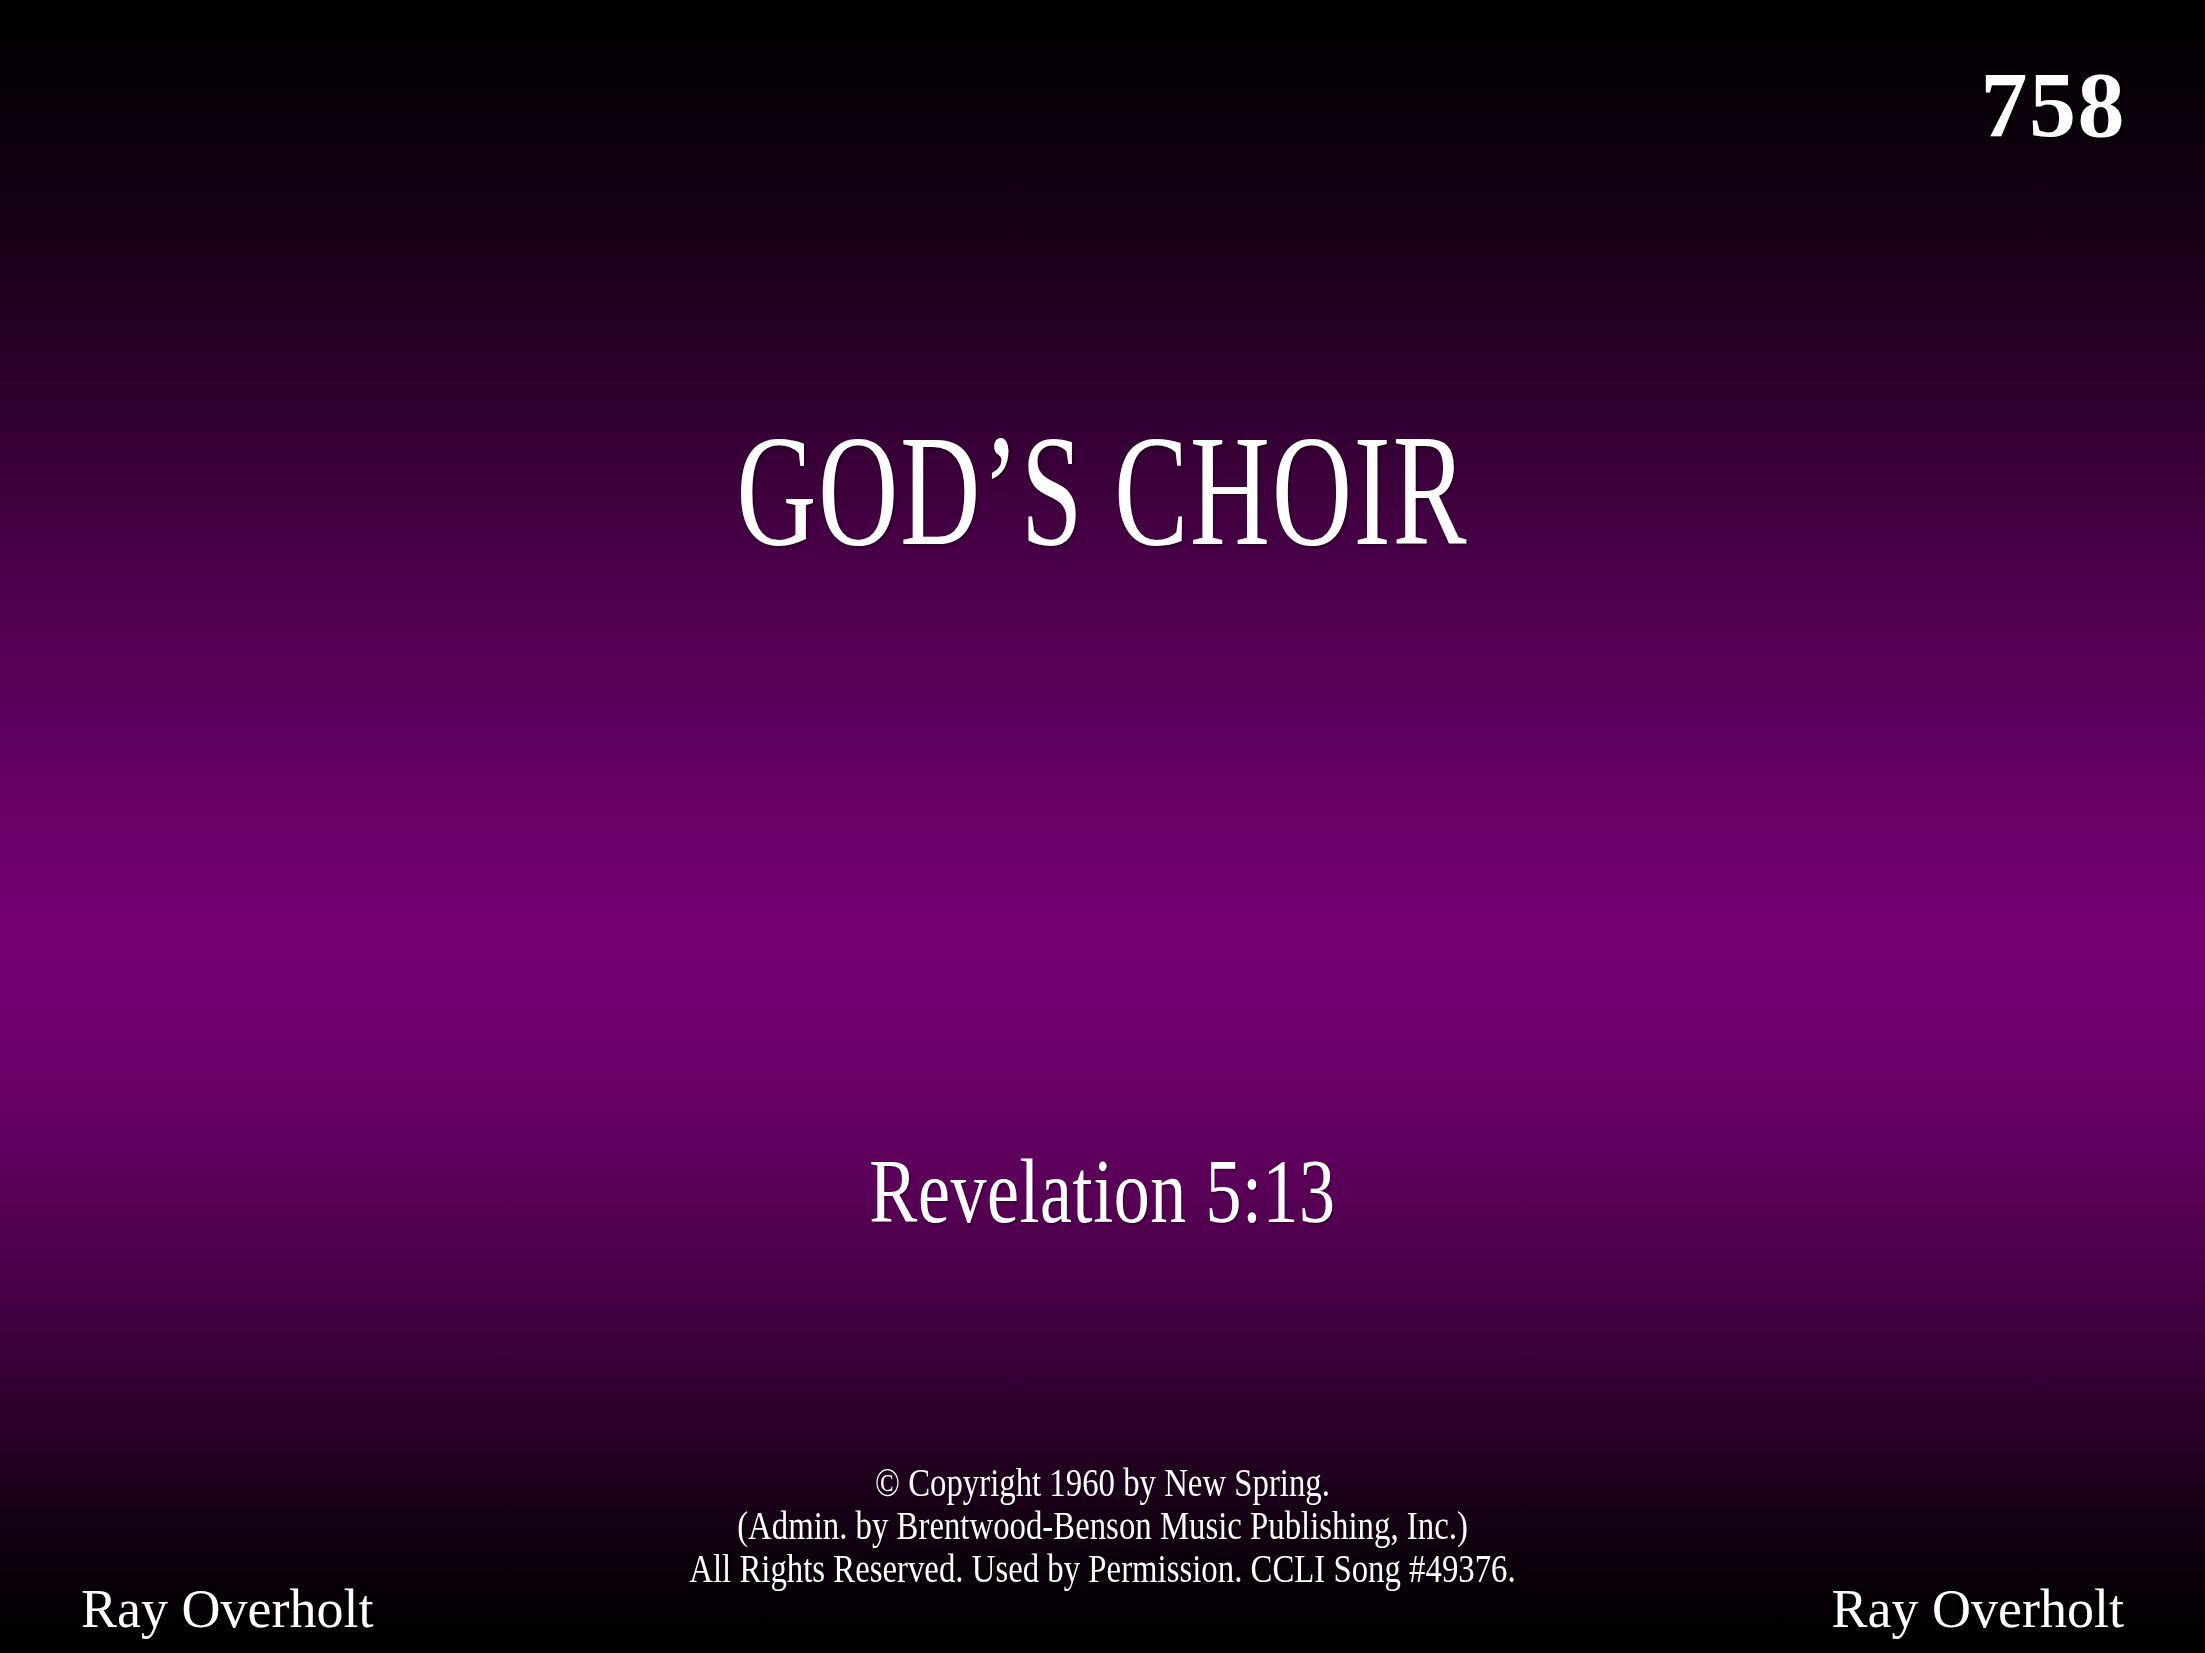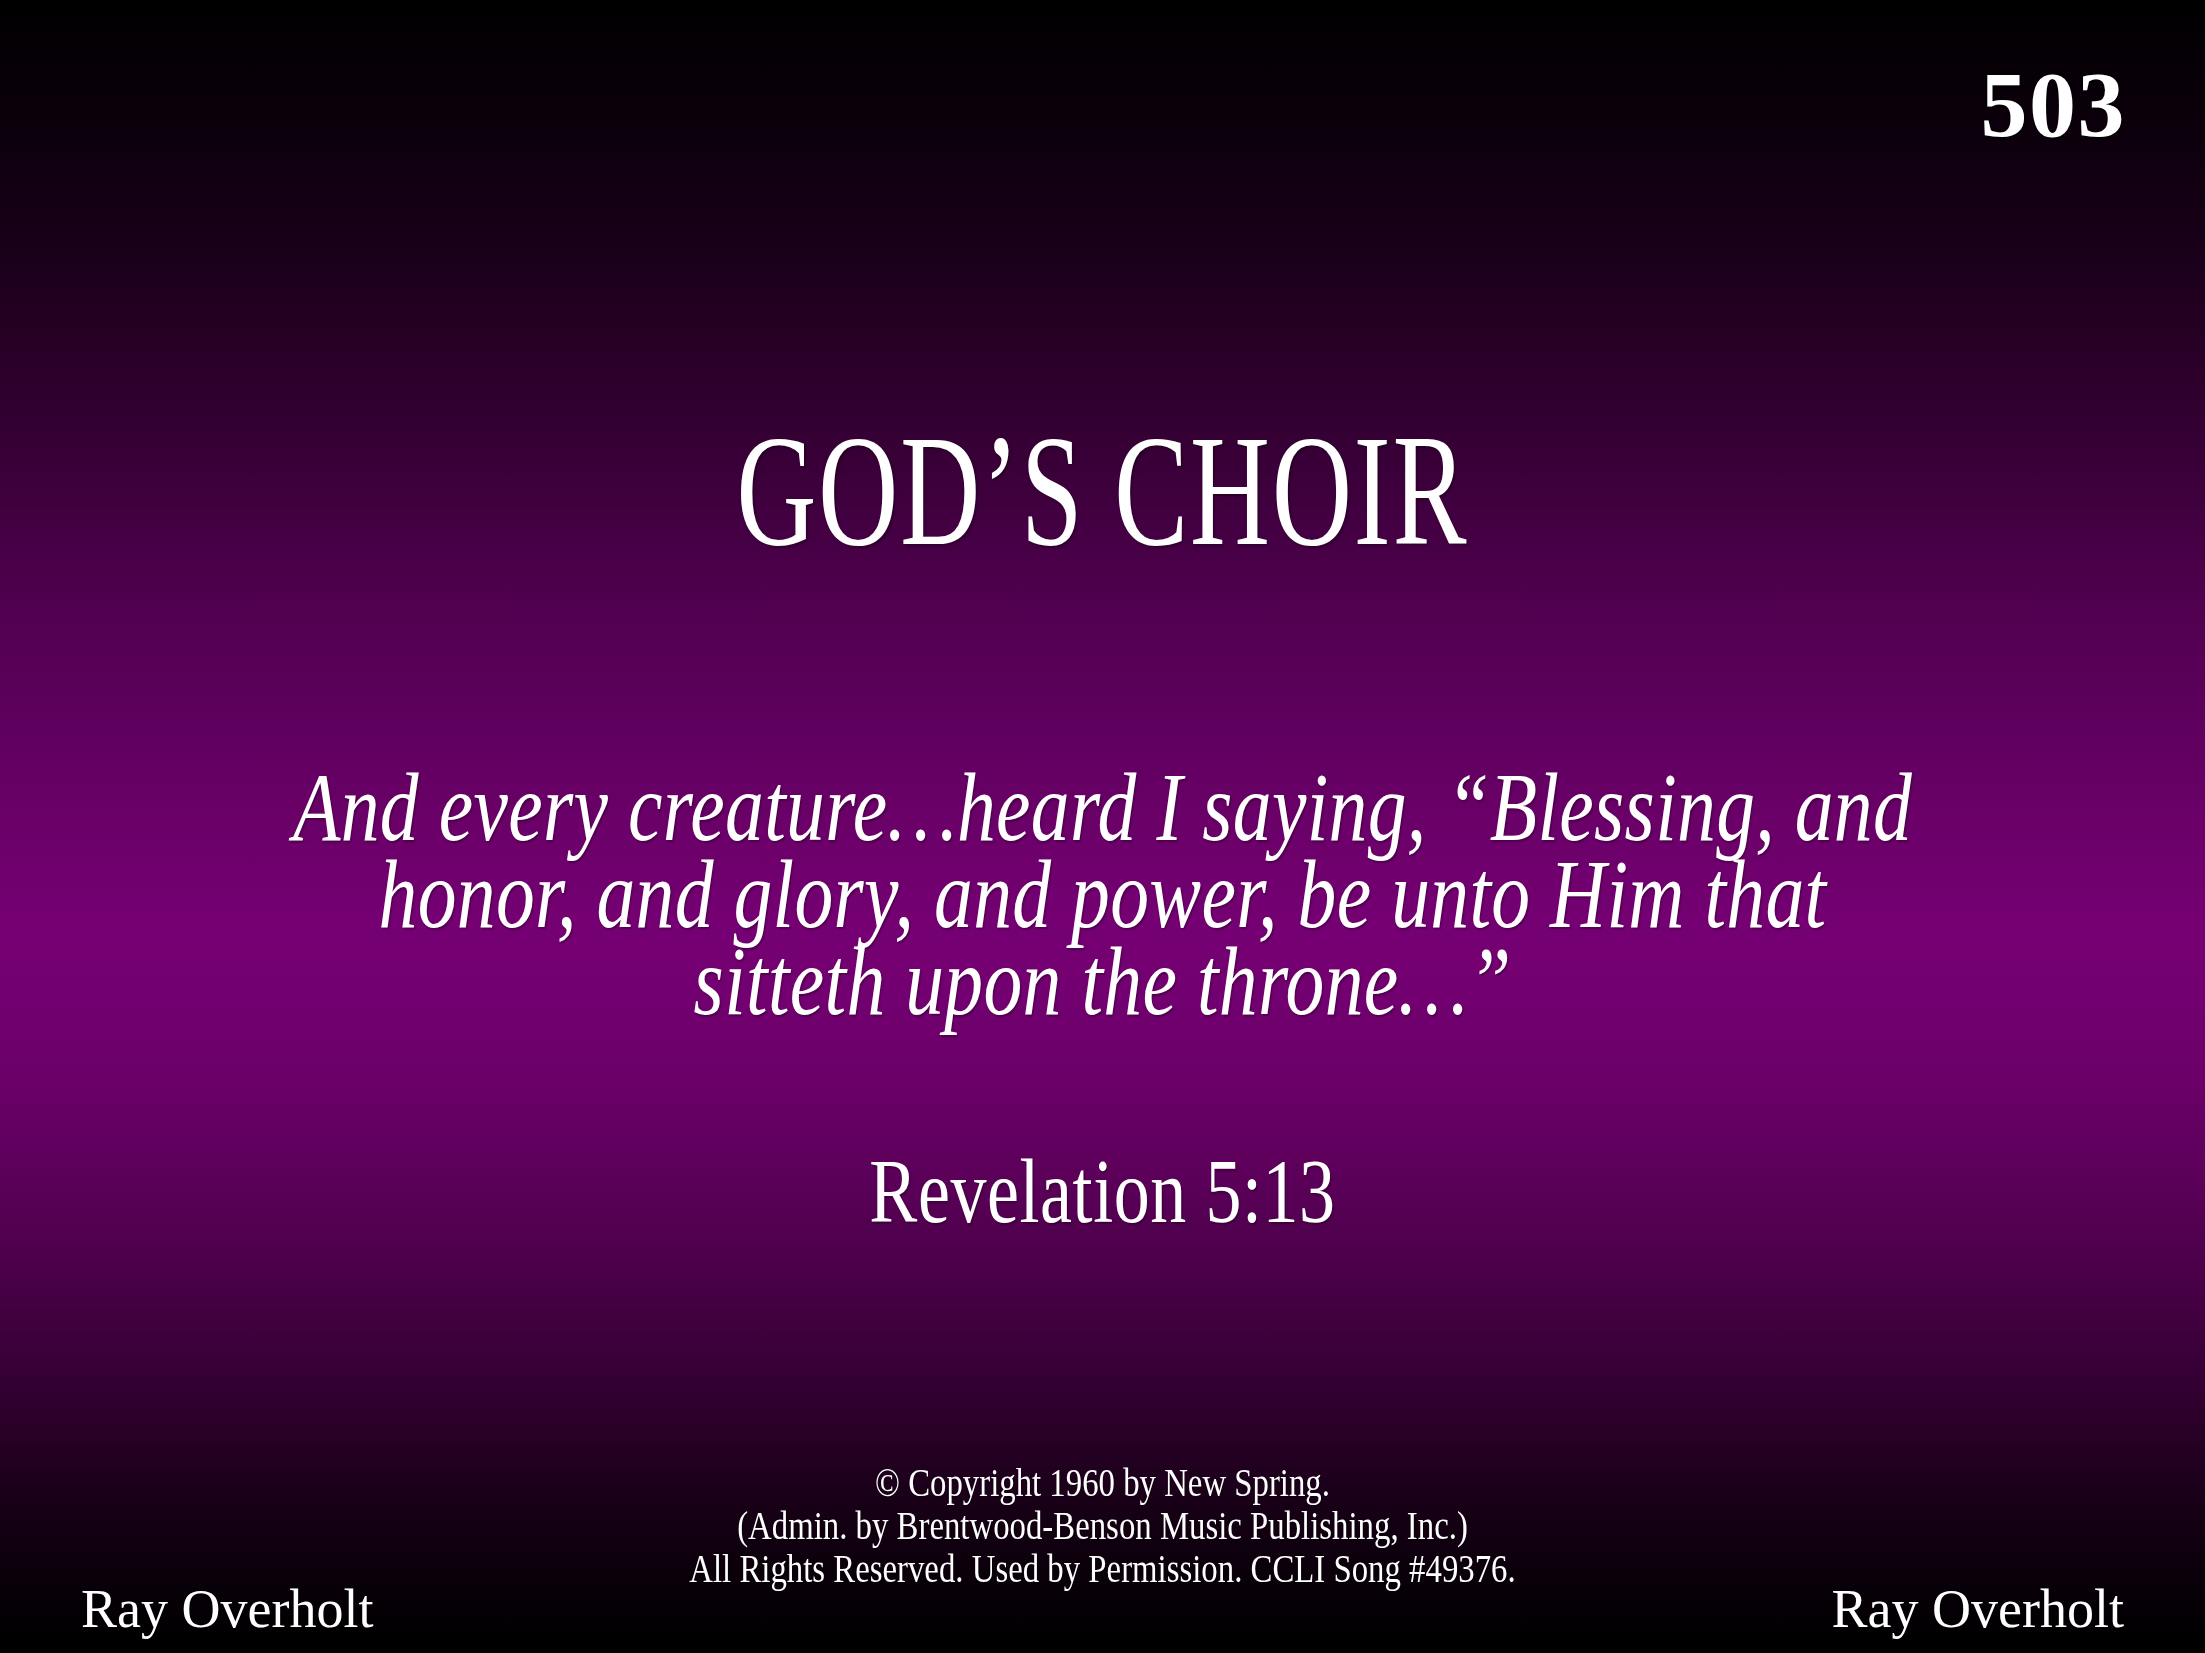--- a/index.html
+++ b/index.html
@@ -155,29 +155,24 @@
     text-shadow: 0.7px 0.7px 1.5px rgba(0,0,0,0.5);
   }
   .author-left  { left: 81px; }
   .author-right { right: 81px; }
 </style>
 </head>
 <body>
 
 <div class="slide">
 
-  <div class="hymn-number">503</div>
+  <div class="hymn-number">758</div>
 
   <div class="title">GOD’S CHOIR</div>
 
-  <div class="scripture">
-    <div class="scripture-line">And every creature…heard I saying, “Blessing, and</div>
-    <div class="scripture-line">honor, and glory, and power, be unto Him that</div>
-    <div class="scripture-line">sitteth upon the throne…”</div>
-  </div>
 
   <div class="reference">Revelation 5:13</div>
 
   <div class="copyright">
     <div class="copyright-line">© Copyright 1960 by New Spring.</div>
     <div class="copyright-line">(Admin. by Brentwood-Benson Music Publishing, Inc.)</div>
     <div class="copyright-line">All Rights Reserved. Used by Permission. CCLI Song #49376.</div>
   </div>
 
   <div class="author author-left">Ray Overholt</div>

